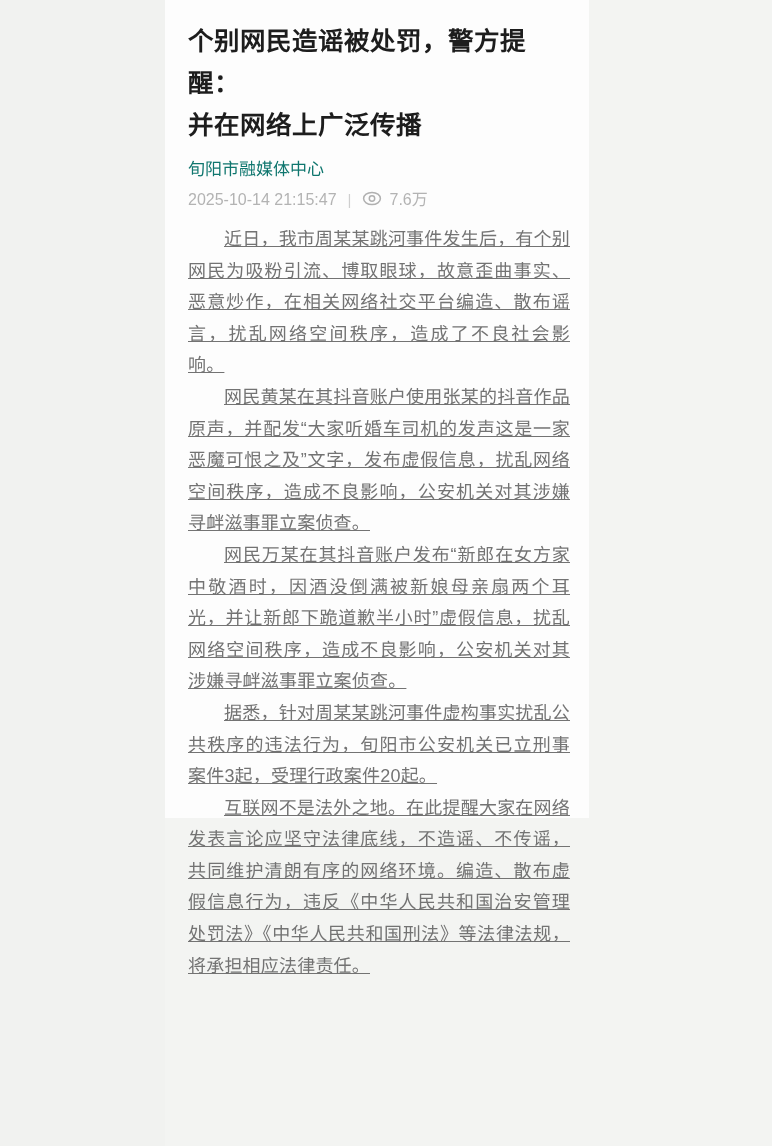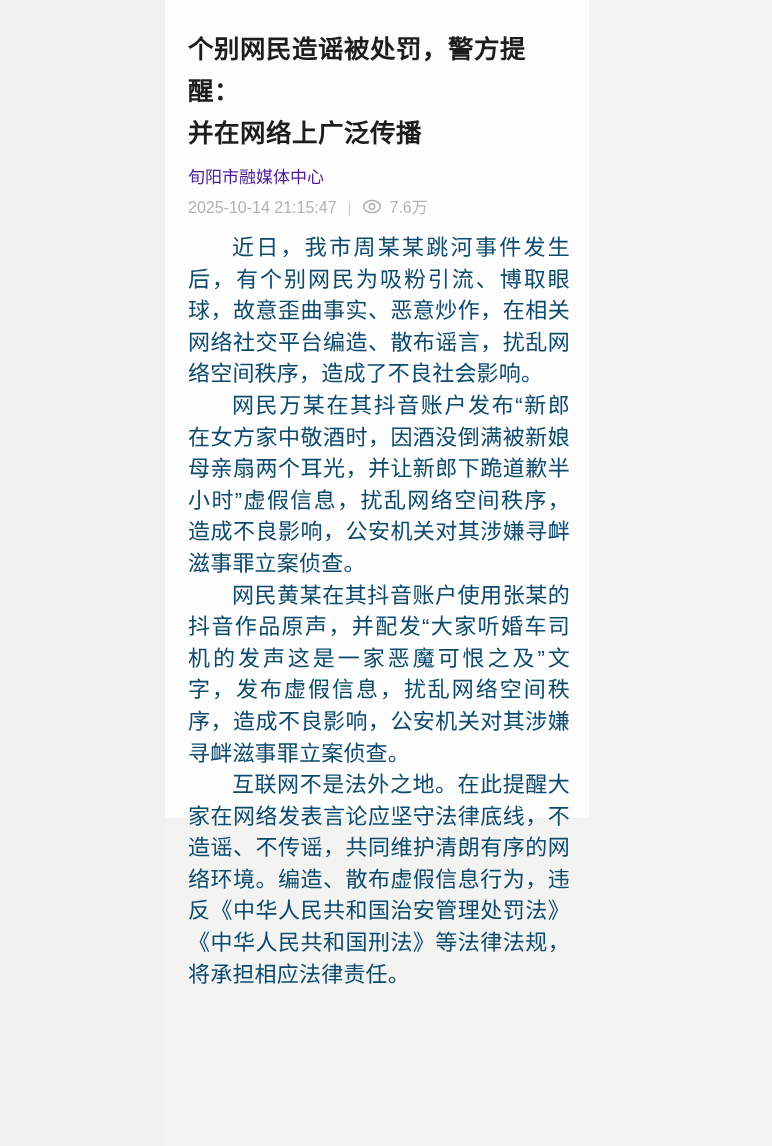--- a/index.html
+++ b/index.html
@@ -35,38 +35,38 @@
     background: #f3f4f2;
   }
   .article-card {
     position: absolute;
     left: 165px;
     top: 0;
     width: 424px;
     height: 818px;
     background: #fdfdfd;
     box-sizing: border-box;
-    padding: 28px 19px 0 23px;
+    padding: 20px 19px 0 23px;
   }
   .article-title {
     margin: 0;
     font-size: 25.5px;
     line-height: 42px;
     font-weight: 700;
     color: #1d1d1d;
     letter-spacing: 0.5px;
   }
   .article-title .title-line {
     display: block;
   }
   .article-source {
     margin-top: 13px;
     font-size: 17px;
     line-height: 22px;
-    color: #4c1d95;
+    color: #0f766e;
   }
   .article-meta {
     margin-top: 8px;
     display: flex;
     align-items: center;
     font-size: 16px;
     line-height: 21px;
     color: #b3b3b3;
   }
   .meta-sep {
@@ -83,26 +83,27 @@
     margin-right: 7px;
     position: relative;
     top: 1px;
   }
   .article-body {
     margin-top: 14px;
   }
   .article-body p {
     margin: 0;
     text-indent: 2em;
-    font-size: 22px;
+    font-size: 18px;
     line-height: 31.6px;
-    color: #0c4a6e;
+    color: #737373;
     text-align: justify;
     letter-spacing: 0.2px;
     font-weight: 400;
+    text-decoration: underline;
   }
 </style>
 </head>
 <body>
 
 <div class="page">
 
   <div class="side-margin left"></div>
   <div class="side-margin right"></div>
 
@@ -124,19 +125,20 @@
             <ellipse cx="10" cy="7.5" rx="8.4" ry="6.1" fill="none" stroke="#b0b0b0" stroke-width="1.5"></ellipse>
             <circle cx="10" cy="7.5" r="2.7" fill="none" stroke="#b0b0b0" stroke-width="1.5"></circle>
           </svg>
         </span>
         <span>7.6万</span>
       </span>
     </div>
 
     <div class="article-body">
       <p>近日，我市周某某跳河事件发生后，有个别网民为吸粉引流、博取眼球，故意歪曲事实、恶意炒作，在相关网络社交平台编造、散布谣言，扰乱网络空间秩序，造成了不良社会影响。</p>
+      <p>网民黄某在其抖音账户使用张某的抖音作品原声，并配发“大家听婚车司机的发声这是一家恶魔可恨之及”文字，发布虚假信息，扰乱网络空间秩序，造成不良影响，公安机关对其涉嫌寻衅滋事罪立案侦查。</p>
       <p>网民万某在其抖音账户发布“新郎在女方家中敬酒时，因酒没倒满被新娘母亲扇两个耳光，并让新郎下跪道歉半小时”虚假信息，扰乱网络空间秩序，造成不良影响，公安机关对其涉嫌寻衅滋事罪立案侦查。</p>
-      <p>网民黄某在其抖音账户使用张某的抖音作品原声，并配发“大家听婚车司机的发声这是一家恶魔可恨之及”文字，发布虚假信息，扰乱网络空间秩序，造成不良影响，公安机关对其涉嫌寻衅滋事罪立案侦查。</p>
+      <p>据悉，针对周某某跳河事件虚构事实扰乱公共秩序的违法行为，旬阳市公安机关已立刑事案件3起，受理行政案件20起。</p>
       <p>互联网不是法外之地。在此提醒大家在网络发表言论应坚守法律底线，不造谣、不传谣，共同维护清朗有序的网络环境。编造、散布虚假信息行为，违反《中华人民共和国治安管理处罚法》《中华人民共和国刑法》等法律法规，将承担相应法律责任。</p>
     </div>
 
   </div>
 </div>
 
 </body></html>

